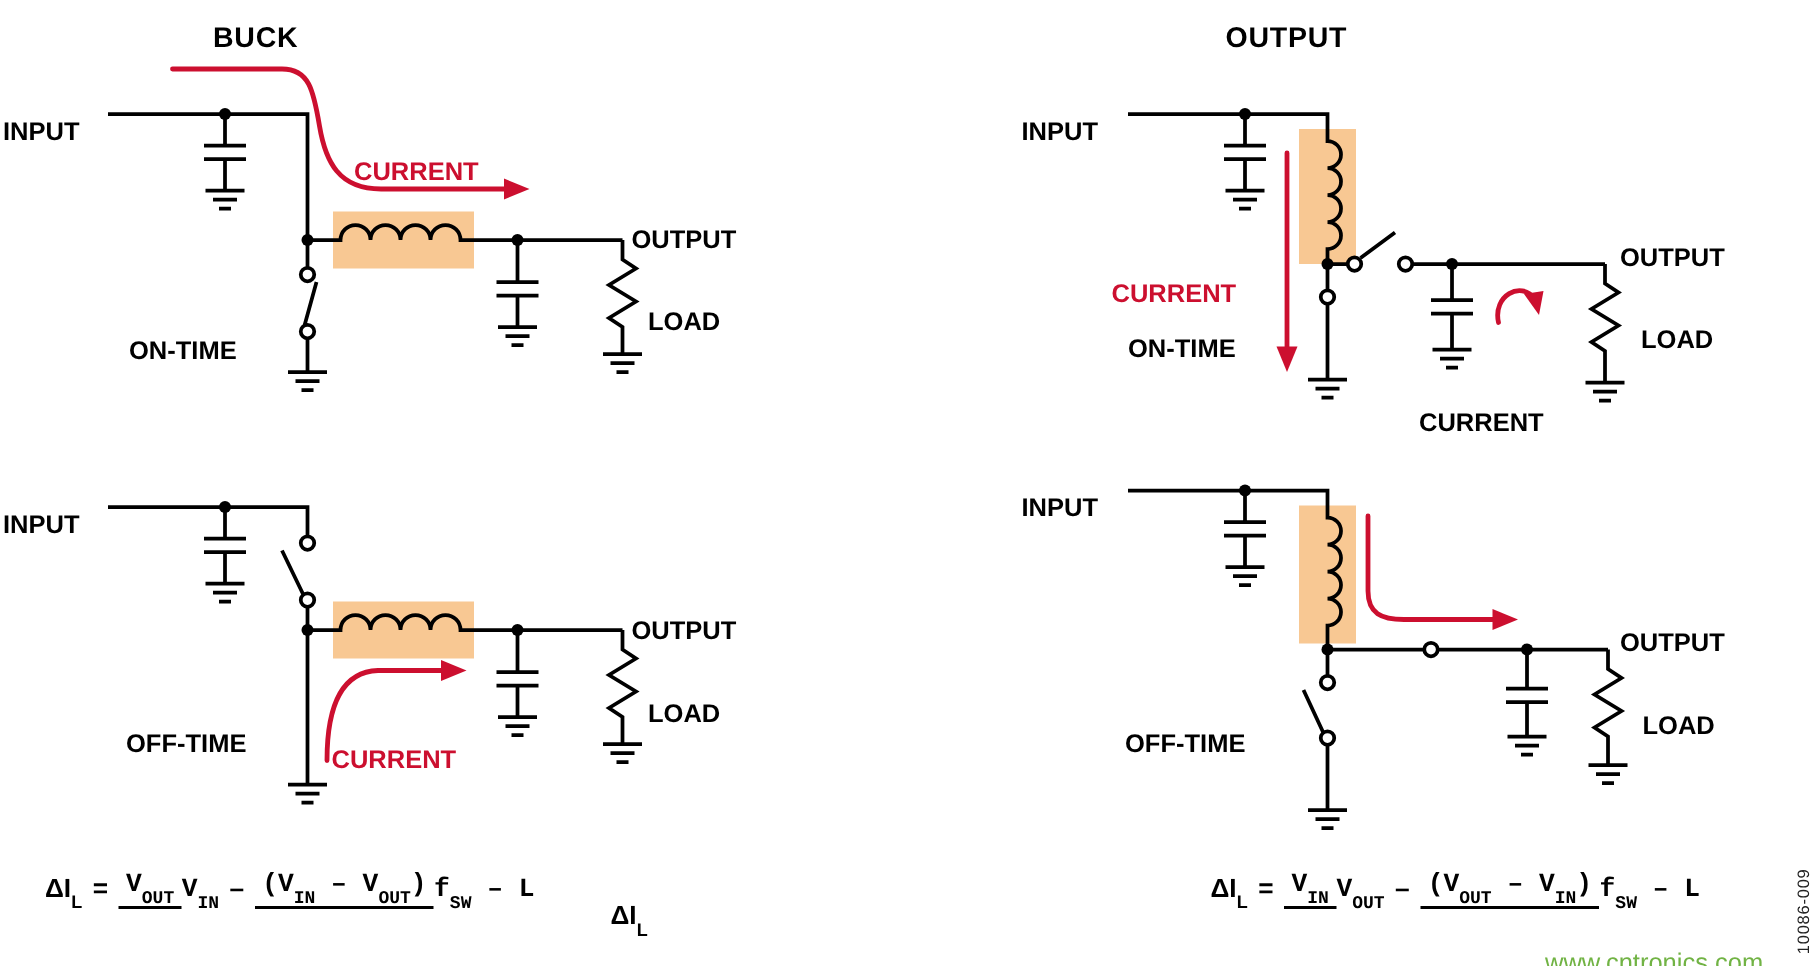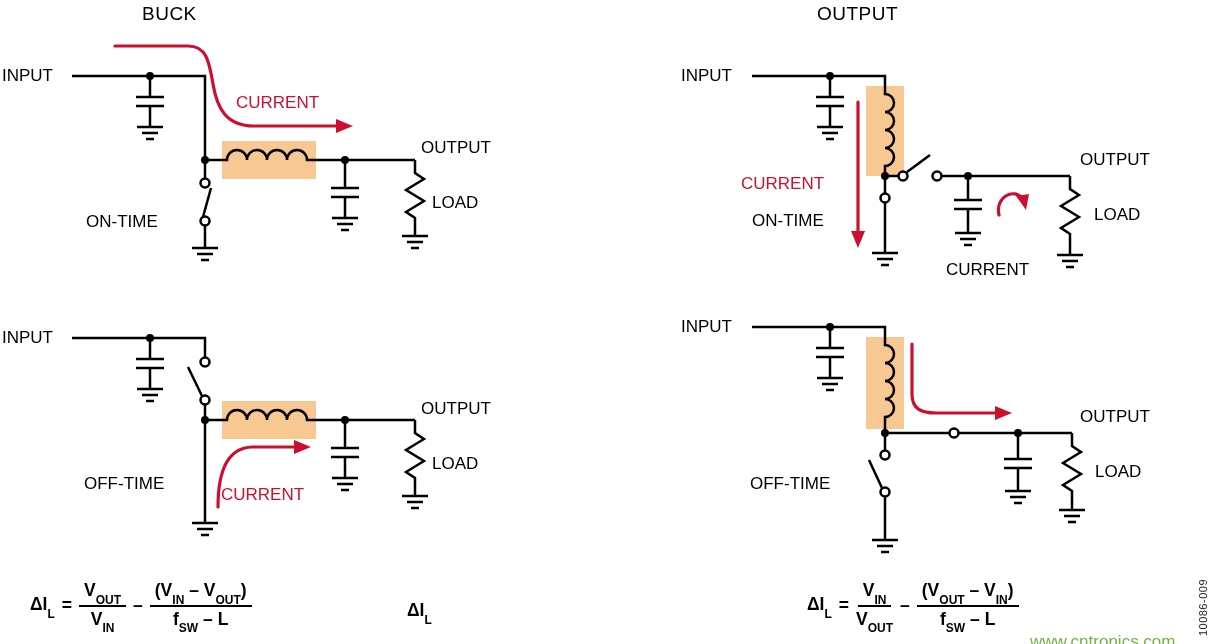--- a/index.html
+++ b/index.html
@@ -5,27 +5,27 @@
   html,body{margin:0;padding:0;background:#fff;}
   .stage{position:relative;width:1211px;height:644px;background:#fff;overflow:hidden;
          font-family:"Liberation Sans",sans-serif;color:#000;}
   svg.schematic{position:absolute;left:0;top:0;}
   .wire{stroke:#000;stroke-width:2.5;fill:none;}
   .term{fill:#fff;stroke:#000;stroke-width:2.5;}
   .dot{fill:#000;stroke:none;}
   .hl{fill:var(--inductor_highlight);stroke:none;}
   .rcur{stroke:var(--current_red);stroke-width:3.2;fill:none;stroke-linecap:round;}
   .rhead{fill:var(--current_red);stroke:none;}
-  .lbl{position:absolute;font-weight:normal;font-size:17px;white-space:nowrap;color:#000;}
+  .lbl{position:absolute;font-weight:bold;font-size:17px;white-space:nowrap;color:#000;margin-top:12px;}
   .lbl.red{color:var(--current_red);}
   .lbl.title{font-size:19px;letter-spacing:.5px;}
   .formula{position:absolute;display:flex;align-items:center;gap:7px;
            font-weight:bold;font-size:17.5px;color:#000;white-space:nowrap;}
   .formula sub{font-size:12px;line-height:1;position:relative;top:3px;}
-  .frac{display:inline-flex;flex-direction:column;align-items:center;line-height:1.15;}
+  .frac{display:inline-flex;flex-direction:row;align-items:center;line-height:1.15;font-family:Liberation Mono, monospace;}
   .frac .num{padding:0 5px 2px;border-bottom:2.2px solid #000;text-align:center;}
   .frac .den{padding-top:2px;text-align:center;}
   .watermark{position:absolute;left:1030px;top:632px;font-size:17px;font-weight:400;
              color:var(--watermark_green);white-space:nowrap;}
   .figcode{position:absolute;right:2px;bottom:8px;writing-mode:vertical-rl;
            transform:rotate(180deg);font-size:11px;color:#222;letter-spacing:.5px;}
 </style>
 </head>
 <body>
 

